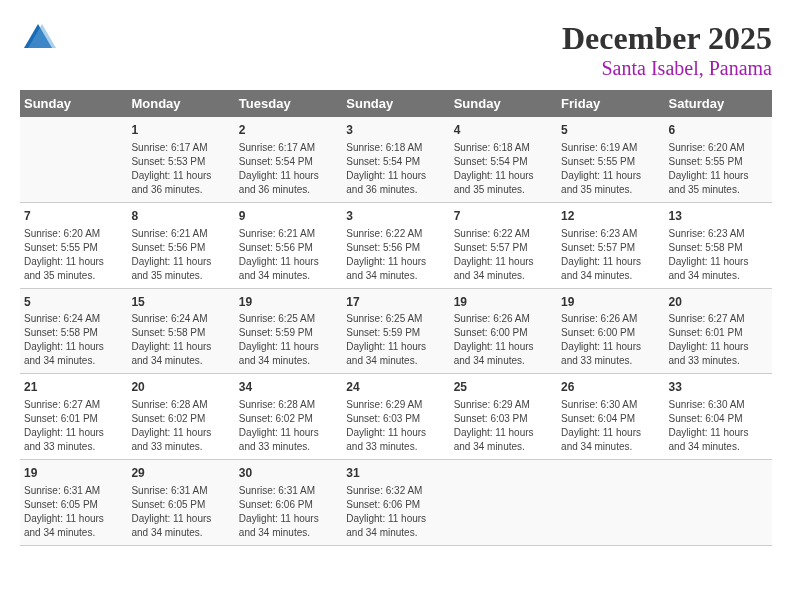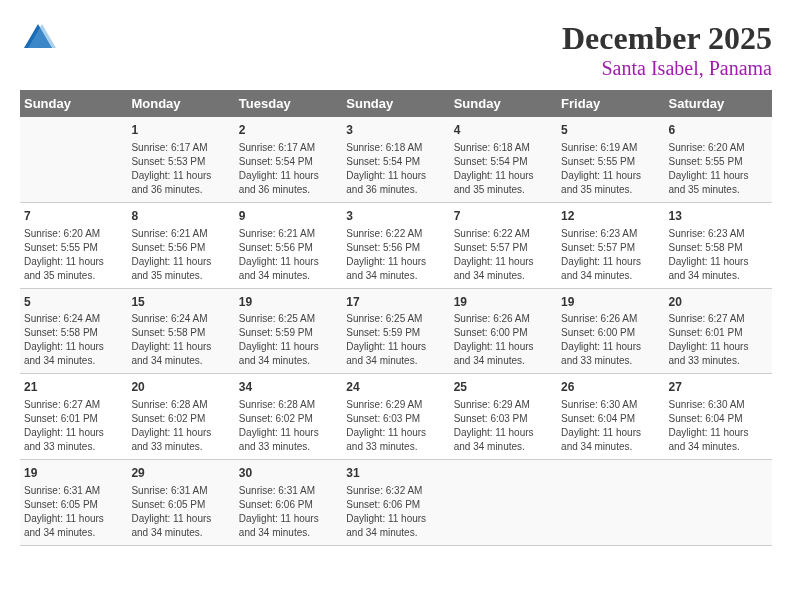--- a/index.html
+++ b/index.html
@@ -225,21 +225,21 @@
         </td>
         <td>
           <span class="day-num">25</span>
           <div class="cell-info"><span>Sunrise: 6:29 AM</span><br><span>Sunset: 6:03 PM</span><br><span>Daylight: 11 hours</span><br><span>and 34 minutes.</span></div>
         </td>
         <td>
           <span class="day-num">26</span>
           <div class="cell-info"><span>Sunrise: 6:30 AM</span><br><span>Sunset: 6:04 PM</span><br><span>Daylight: 11 hours</span><br><span>and 34 minutes.</span></div>
         </td>
         <td>
-          <span class="day-num">27</span>
+          <span class="day-num">33</span>
           <div class="cell-info"><span>Sunrise: 6:30 AM</span><br><span>Sunset: 6:04 PM</span><br><span>Daylight: 11 hours</span><br><span>and 34 minutes.</span></div>
         </td>
       </tr>
       <tr>
         <td>
           <span class="day-num">19</span>
           <div class="cell-info"><span>Sunrise: 6:31 AM</span><br><span>Sunset: 6:05 PM</span><br><span>Daylight: 11 hours</span><br><span>and 34 minutes.</span></div>
         </td>
         <td>
           <span class="day-num">29</span>

